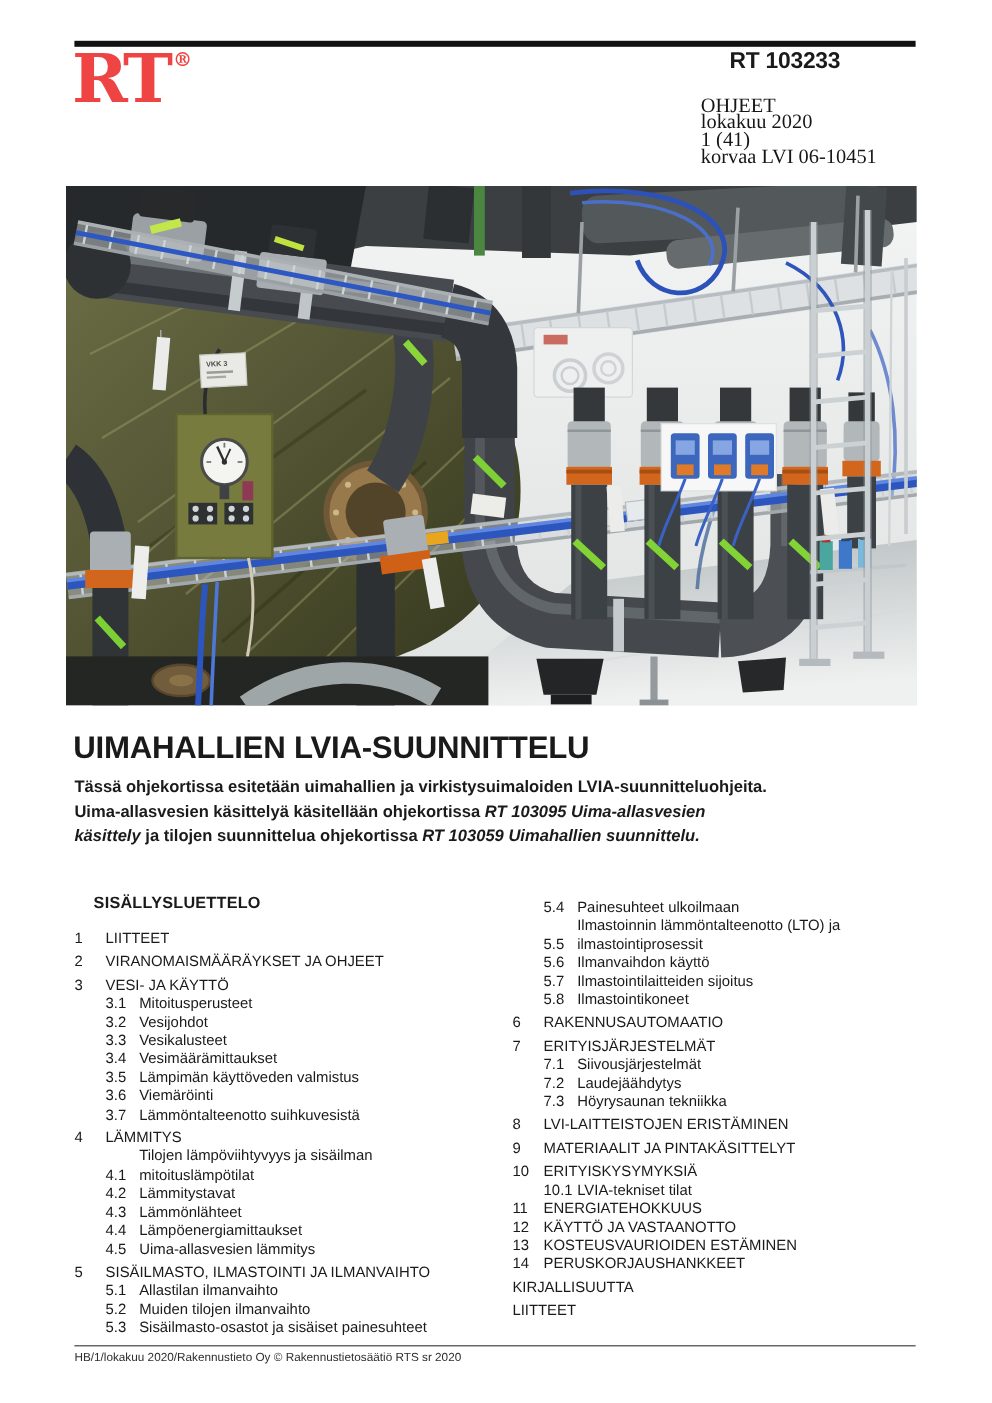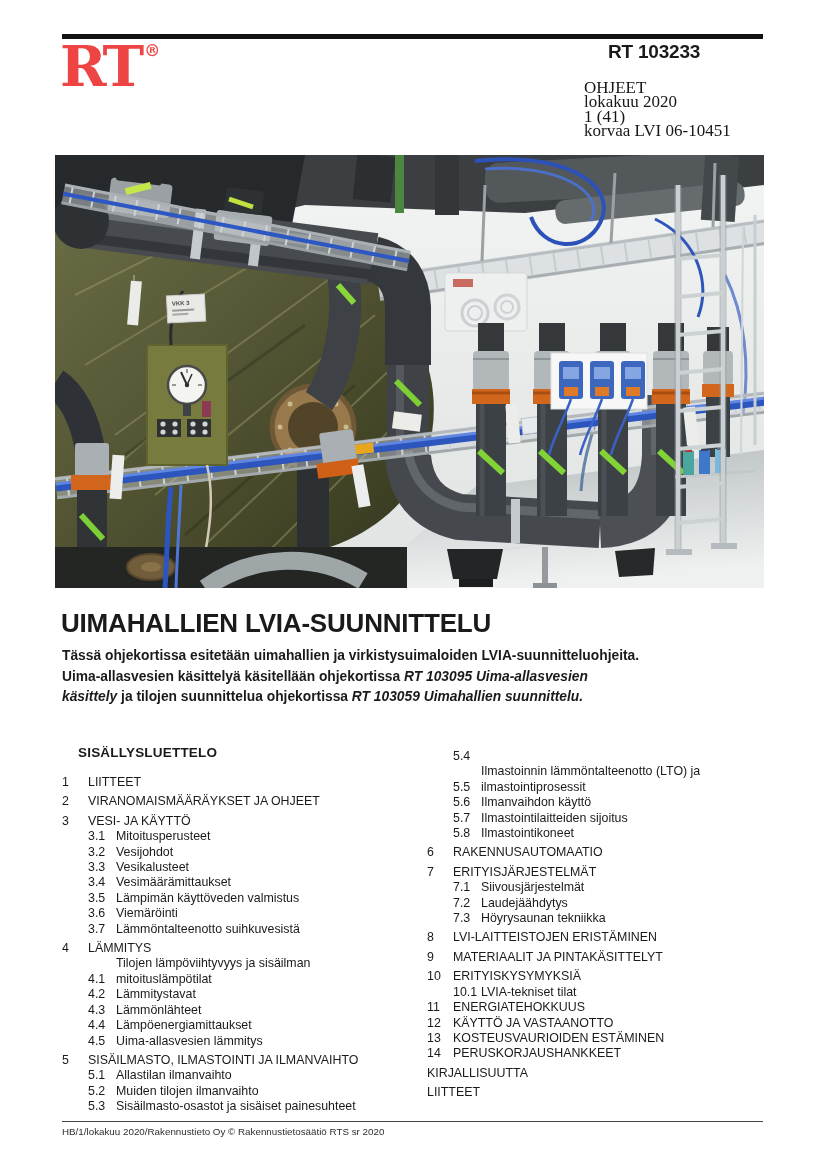--- a/index.html
+++ b/index.html
@@ -530,20 +530,21 @@
         <span class="toc-text">Muiden tilojen ilmanvaihto</span>
       </div>
       <div class="toc-row lv2">
         <span class="toc-num">5.3</span>
         <span class="toc-text">Sisäilmasto-osastot ja sisäiset painesuhteet</span>
       </div>
     </div>
   <div class="toc-col" id="toc-right">
       <div class="toc-row lv2">
         <span class="toc-num">5.4</span>
+        <span class="toc-text">Painesuhteet ulkoilmaan</span>
       </div>
       <div class="toc-row lv2">
         <span class="toc-num">5.5</span>
         <span class="toc-text">Ilmastoinnin lämmöntalteenotto (LTO) ja<span class="toc-cont">ilmastointiprosessit</span></span>
       </div>
       <div class="toc-row lv2">
         <span class="toc-num">5.6</span>
         <span class="toc-text">Ilmanvaihdon käyttö</span>
       </div>
       <div class="toc-row lv2">

